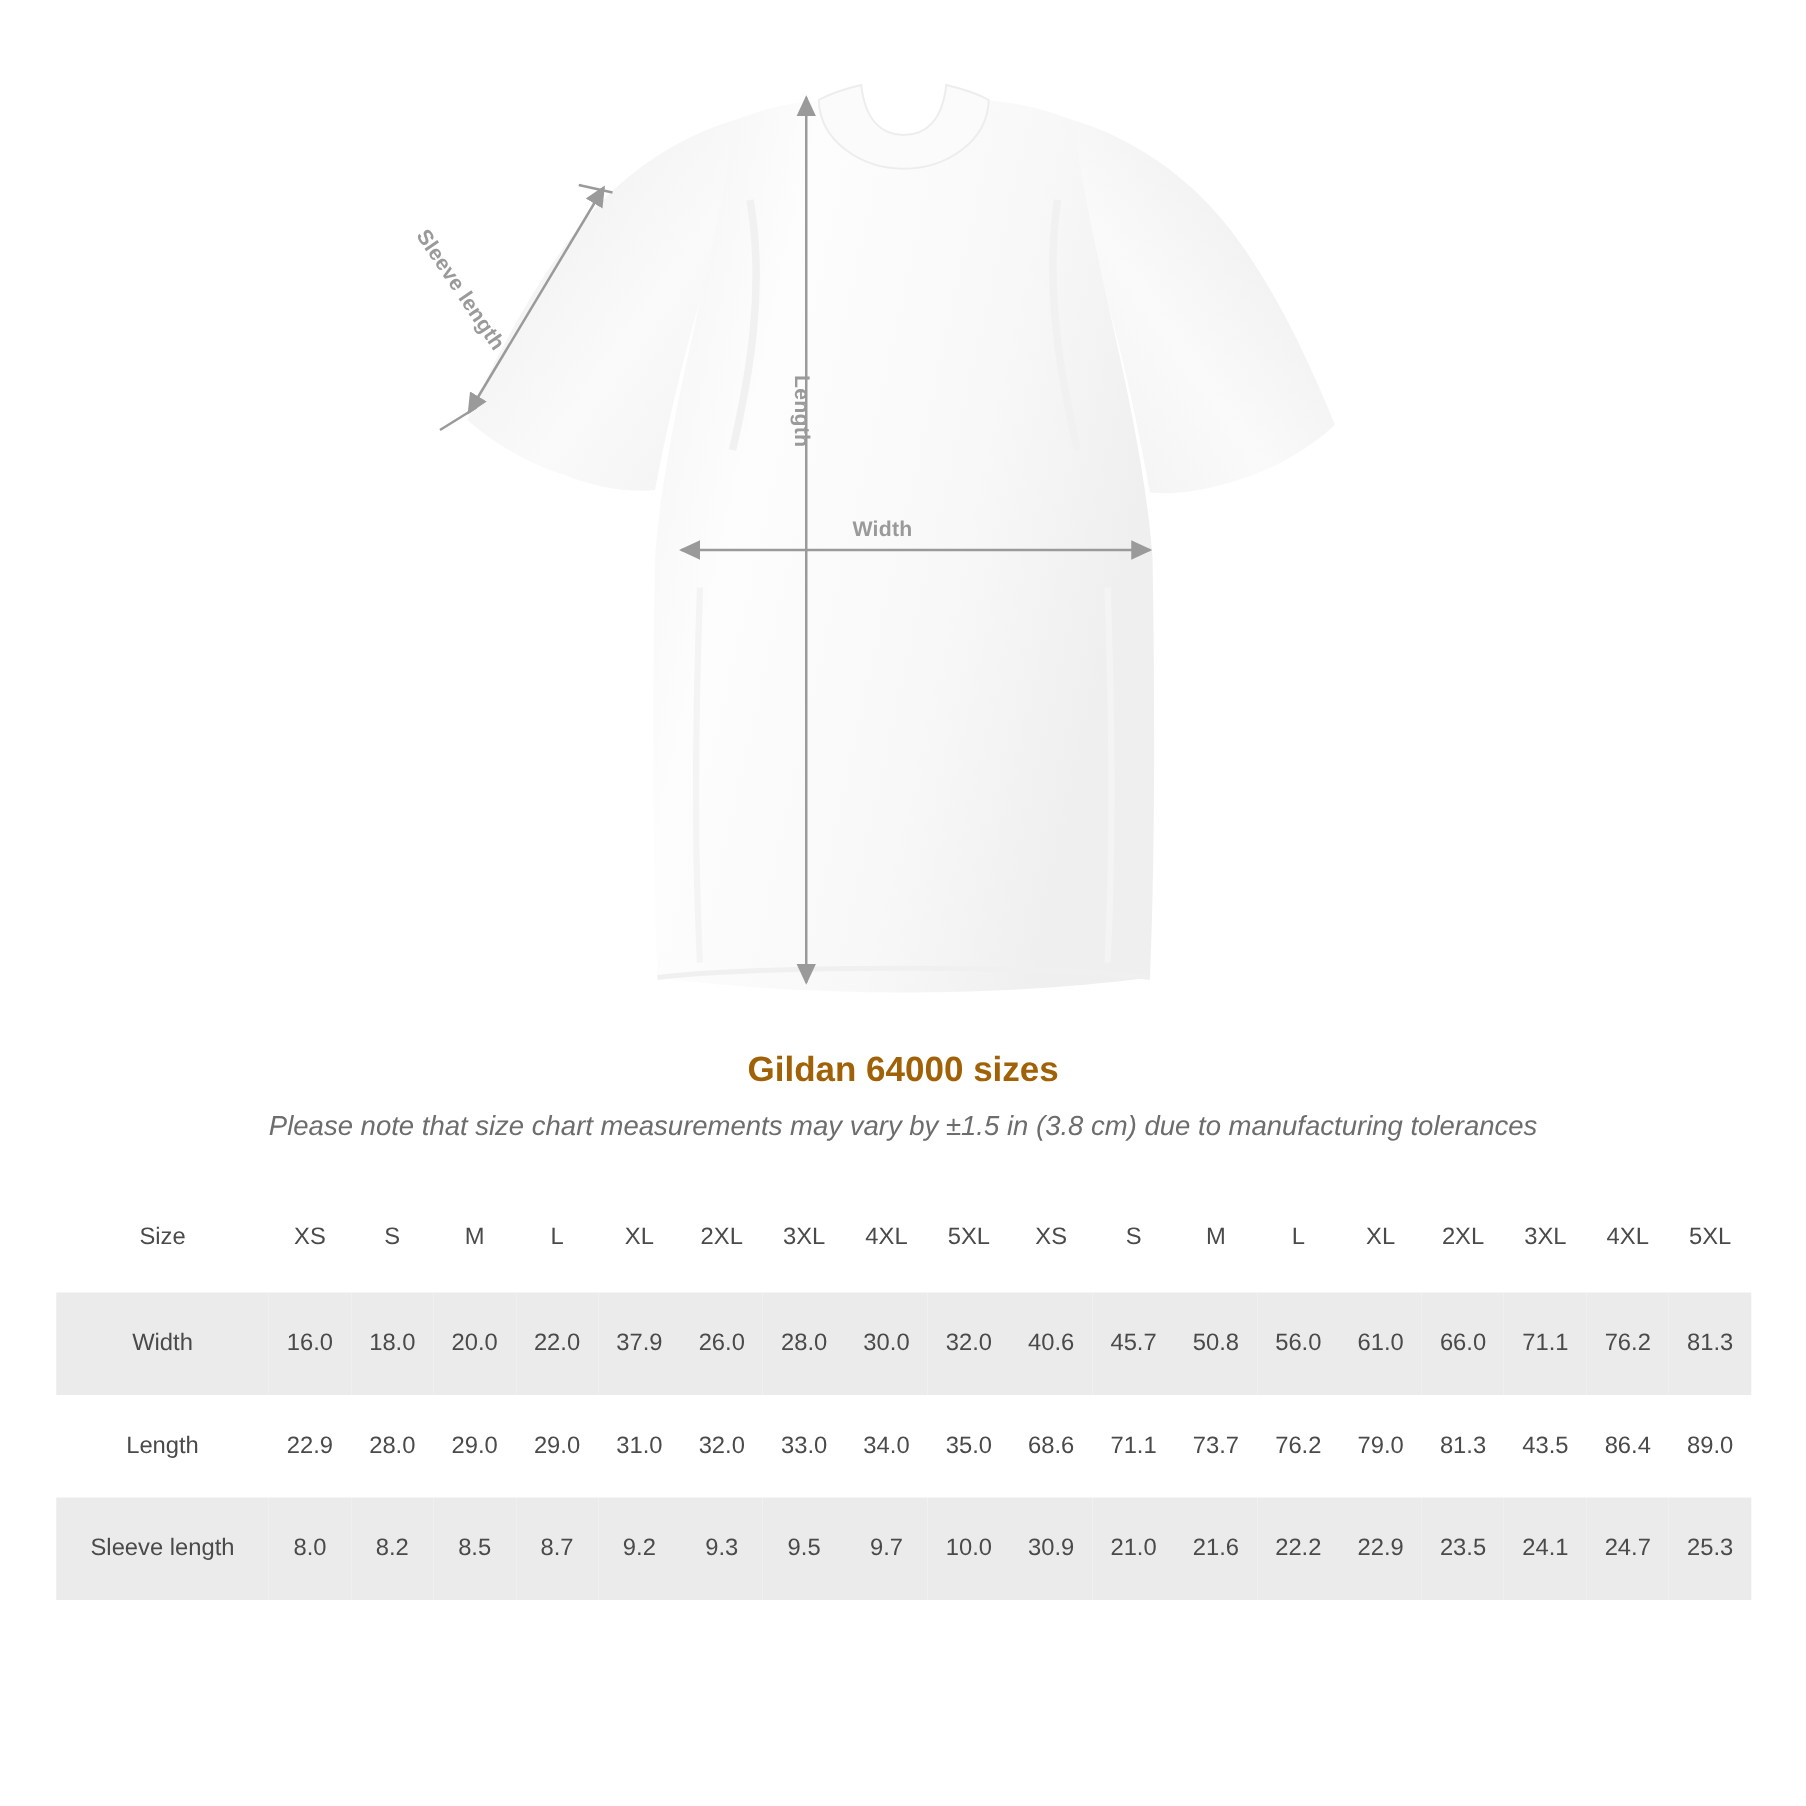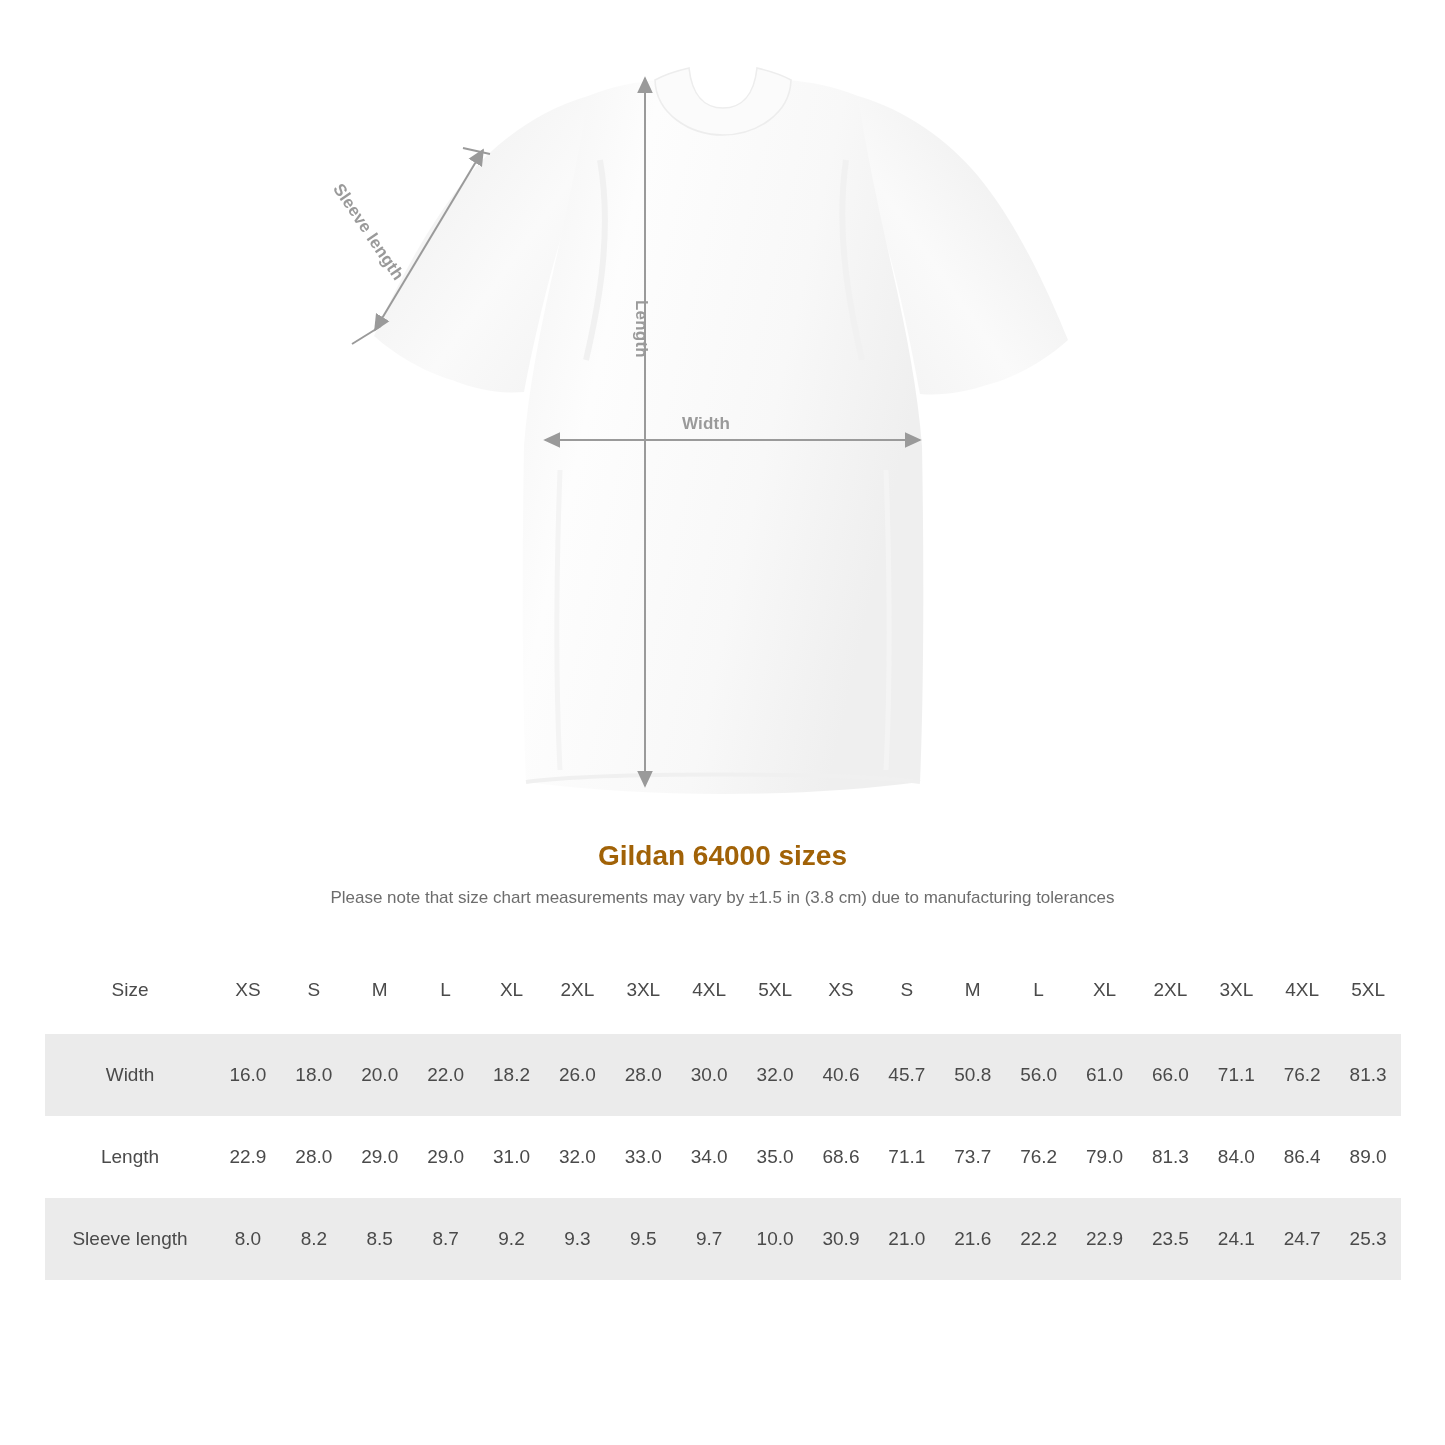--- a/index.html
+++ b/index.html
@@ -66,21 +66,22 @@
     width: 1445px;
     text-align: center;
   }
   .chart-title {
     font-size: 28px;
     font-weight: bold;
     color: #a16207;
     margin: 0 0 16px 0;
   }
   .chart-note {
-    font-size: 17px;
+    font-size: 22px;
+    font-style: italic;
     color: #6d6d6d;
     margin: 0;
   }
 
   
   .table-area {
     position: absolute;
     left: 45px;
     top: 946px;
     width: 1356px;
@@ -267,21 +268,21 @@
           <td class="sizehead">4XL</td>
           <td class="sizehead">5XL</td>
         </tr>
 
         <tr class="row-a">
           <td class="rowlabel">Width</td>
           <td>16.0</td>
           <td>18.0</td>
           <td>20.0</td>
           <td>22.0</td>
-          <td>18.2</td>
+          <td>37.9</td>
           <td>26.0</td>
           <td>28.0</td>
           <td>30.0</td>
           <td>32.0</td>
           <td>40.6</td>
           <td>45.7</td>
           <td>50.8</td>
           <td>56.0</td>
           <td>61.0</td>
           <td>66.0</td>
@@ -300,21 +301,21 @@
           <td>32.0</td>
           <td>33.0</td>
           <td>34.0</td>
           <td>35.0</td>
           <td>68.6</td>
           <td>71.1</td>
           <td>73.7</td>
           <td>76.2</td>
           <td>79.0</td>
           <td>81.3</td>
-          <td>84.0</td>
+          <td>43.5</td>
           <td>86.4</td>
           <td>89.0</td>
         </tr>
 
         <tr class="row-a">
           <td class="rowlabel">Sleeve length</td>
           <td>8.0</td>
           <td>8.2</td>
           <td>8.5</td>
           <td>8.7</td>

